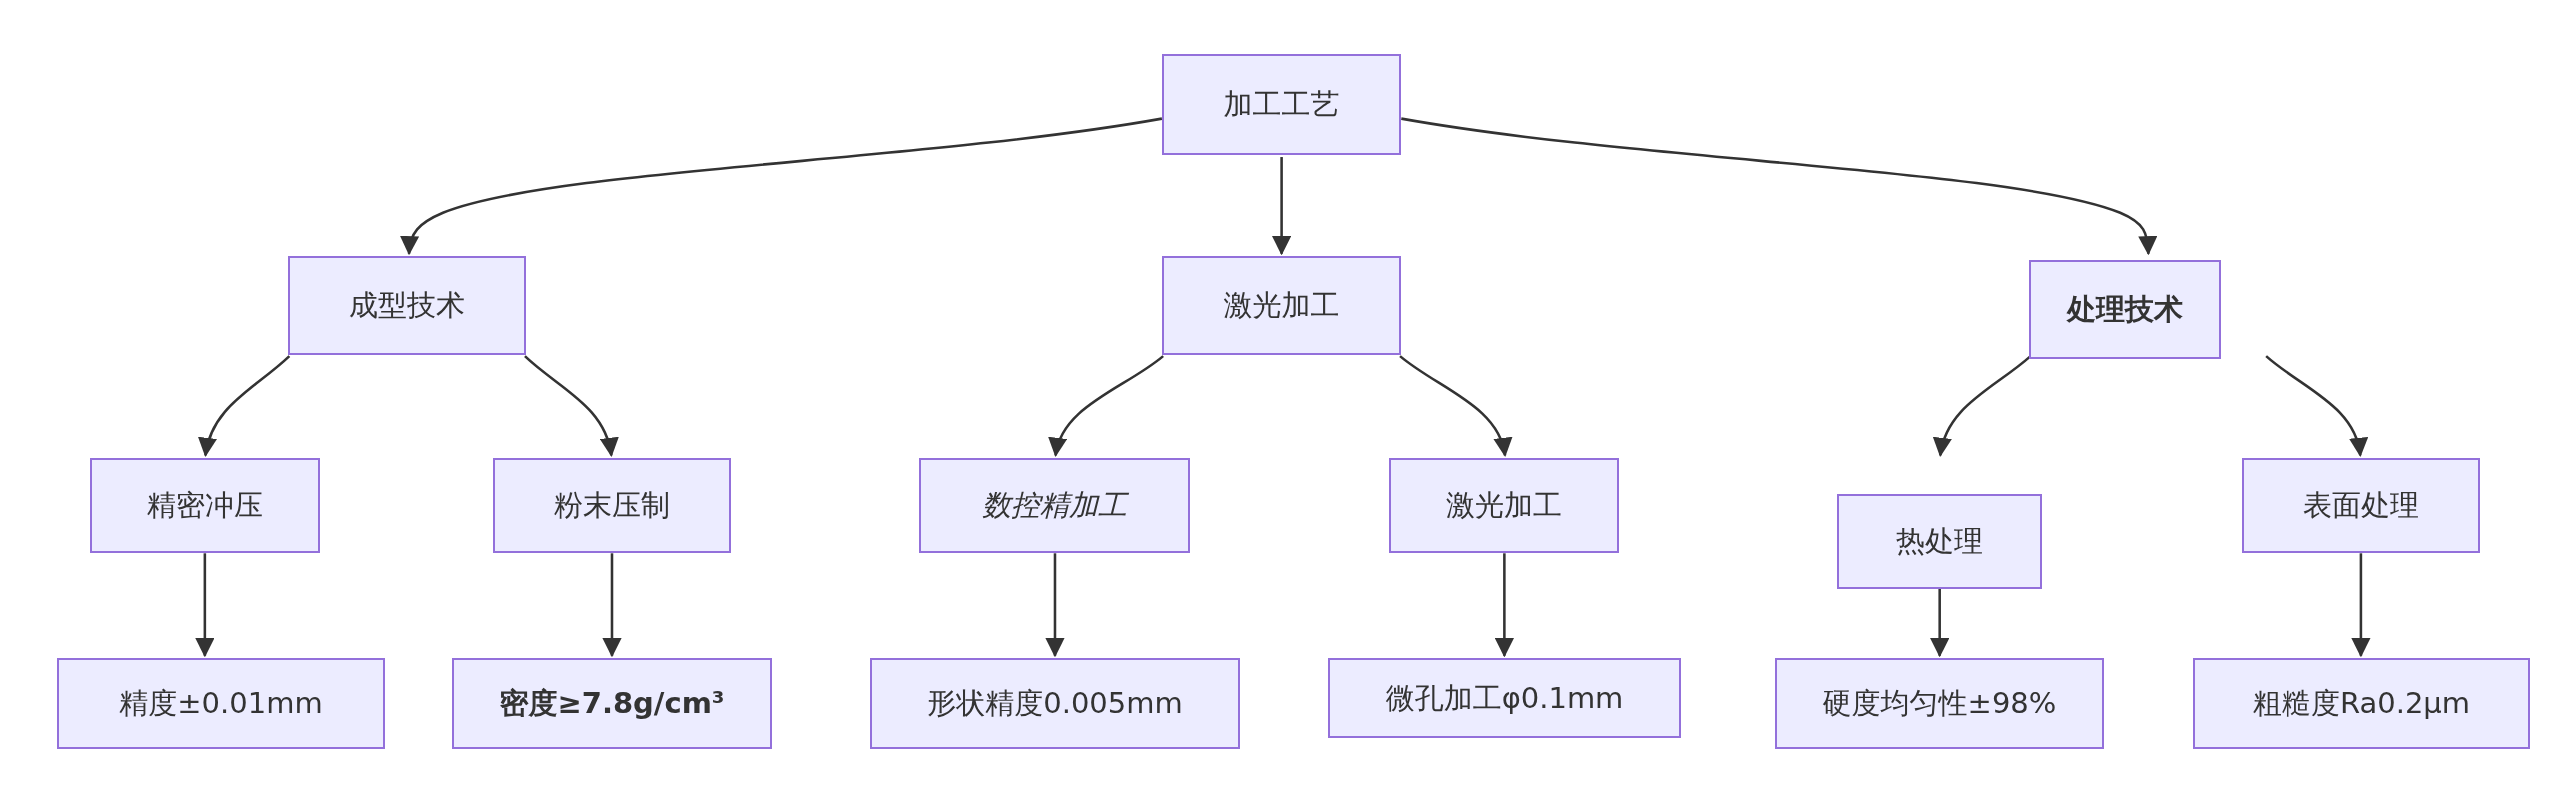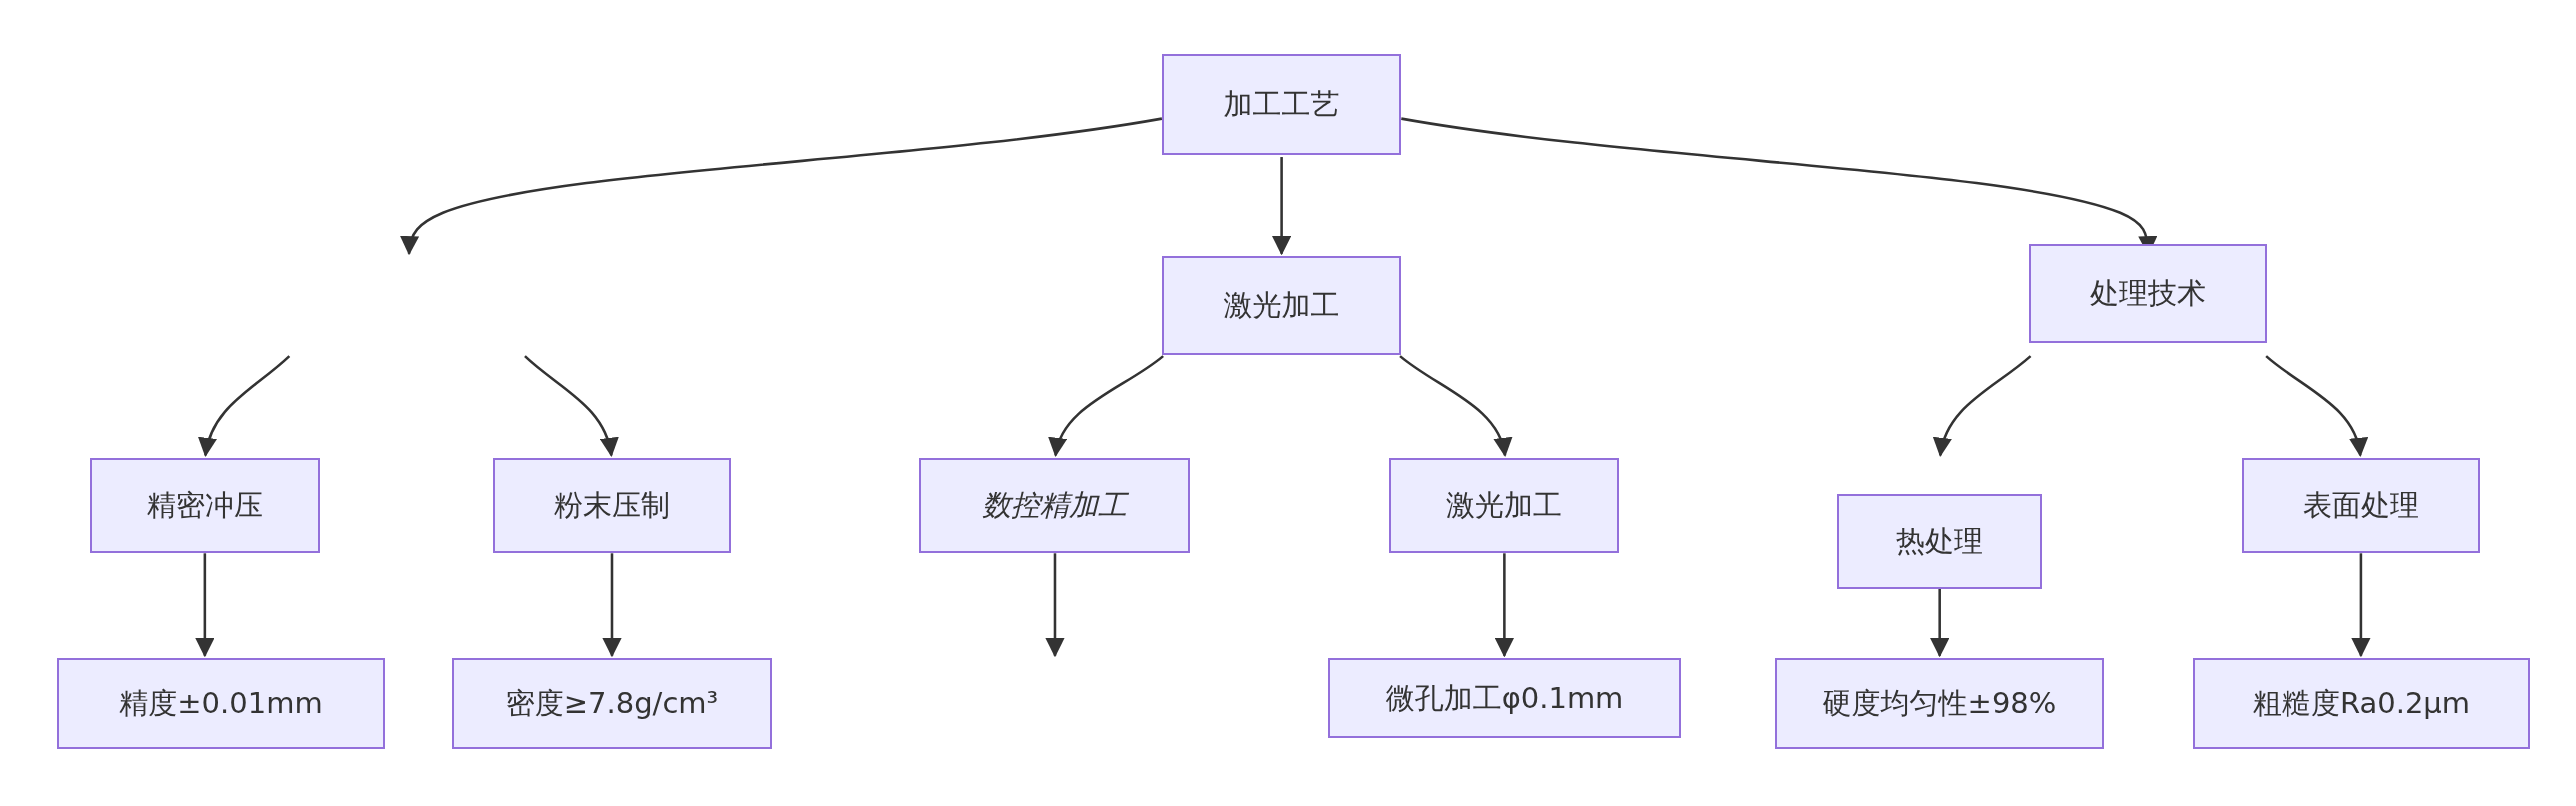--- a/index.html
+++ b/index.html
@@ -60,24 +60,27 @@
     <path class="edge" d="M 1648 864 L 1648 1024" marker-end="url(#arrow)"></path>
     <path class="edge" d="M 2350 864 L 2350 1024" marker-end="url(#arrow)"></path>
     <path class="edge" d="M 3030 864 L 3030 1024" marker-end="url(#arrow)"></path>
     <path class="edge" d="M 3688 864 L 3688 1024" marker-end="url(#arrow)"></path>
   </svg>
 
   <div class="node" style="left:1162px;top:54px;width:239px;height:101px;">
     <span>加工工艺</span>
   </div>
 
+  <div class="node" style="left:288px;top:256px;width:238px;height:99px;">
+    <span>成型技术</span>
+  </div>
   <div class="node" style="left:1162px;top:256px;width:239px;height:99px;">
     <span>激光加工</span>
   </div>
-  <div class="node" style="left:2029px;top:244px;width:238px;height:99px;">
+  <div class="node" style="left:2029px;top:260px;width:192px;height:99px;font-weight:bold;">
     <span>处理技术</span>
   </div>
 
   <div class="node" style="left:90px;top:458px;width:230px;height:95px;">
     <span>精密冲压</span>
   </div>
   <div class="node" style="left:493px;top:458px;width:238px;height:95px;">
     <span>粉末压制</span>
   </div>
   <div class="node" style="left:919px;top:458px;width:271px;height:95px;font-style:italic;">
@@ -89,22 +92,25 @@
   <div class="node" style="left:1837px;top:458px;width:205px;height:95px;margin-top:36px;">
     <span>热处理</span>
   </div>
   <div class="node" style="left:2242px;top:458px;width:238px;height:95px;">
     <span>表面处理</span>
   </div>
 
   <div class="node" style="left:57px;top:658px;width:328px;height:91px;">
     <span>精度±0.01mm</span>
   </div>
-  <div class="node" style="left:452px;top:658px;width:320px;height:91px;">
+  <div class="node" style="left:452px;top:658px;width:320px;height:91px;font-weight:bold;">
     <span>密度≥7.8g/cm³</span>
+  </div>
+  <div class="node" style="left:870px;top:658px;width:370px;height:91px;">
+    <span>形状精度0.005mm</span>
   </div>
   <div class="node" style="left:1328px;top:658px;width:353px;height:80px;">
     <span>微孔加工φ0.1mm</span>
   </div>
   <div class="node" style="left:1775px;top:658px;width:329px;height:91px;">
     <span>硬度均匀性±98%</span>
   </div>
   <div class="node" style="left:2193px;top:658px;width:337px;height:91px;">
     <span>粗糙度Ra0.2μm</span>
   </div>

